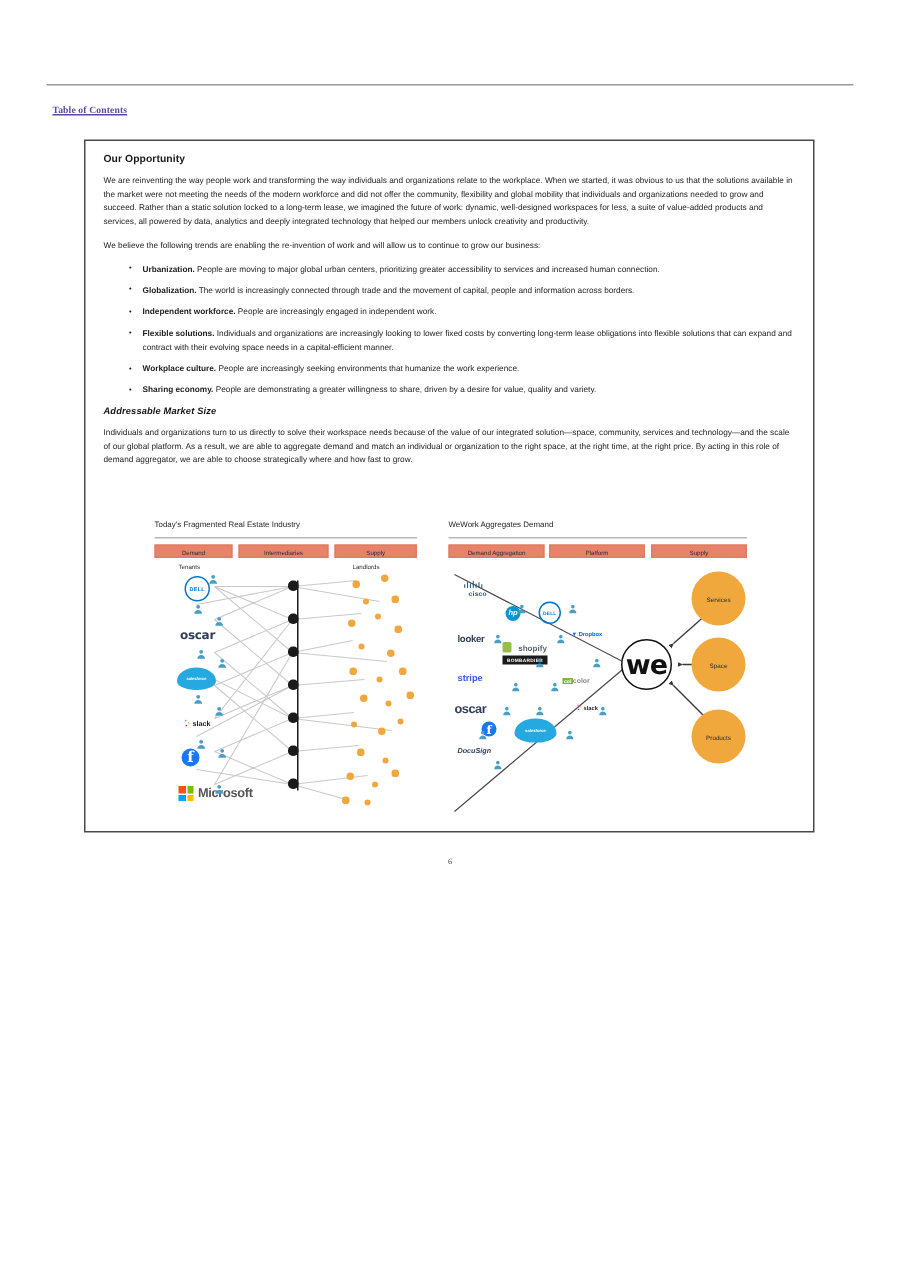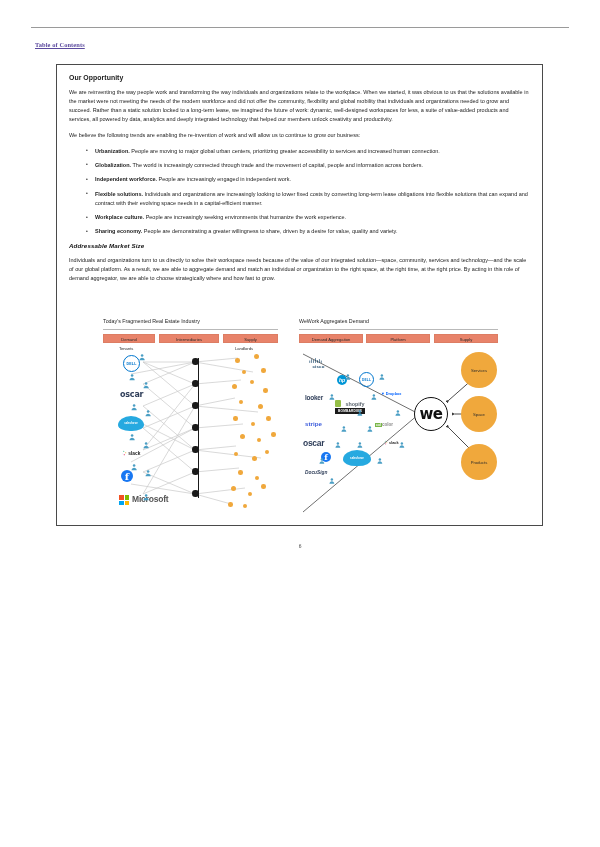--- a/index.html
+++ b/index.html
@@ -10,20 +10,21 @@
     background: #ffffff;
     font-family: "Liberation Sans", sans-serif;
   }
 
   .page {
     position: relative;
     width: 600px;
     height: 720px;
     background: #ffffff;
     overflow: hidden;
+    margin-top: 29px;
   }
 
   
   .top-rule {
     position: absolute;
     left: 31px;
     top: 27px;
     width: 538px;
     height: 1px;
     background: #9a9a9a;
@@ -229,21 +230,21 @@
     display: flex; align-items: center; justify-content: center;
   }
 
   
   .we-badge {
     position: absolute;
     width: 34px; height: 34px; border-radius: 50%;
     border: 1.4px solid #111;
     background: #fff;
     display: flex; align-items: center; justify-content: center;
-    font-size: 15px; font-weight: bold; color: #111;
+    font-size: 18px; font-weight: bold; color: #111;
     font-family: "DejaVu Sans", sans-serif;
     letter-spacing: -.6px;
     z-index: 4;
   }
 
   .pill {
     position: absolute;
     width: 36px; height: 36px; border-radius: 50%;
     background: #f0a83c;
     display: flex; align-items: center; justify-content: center;

